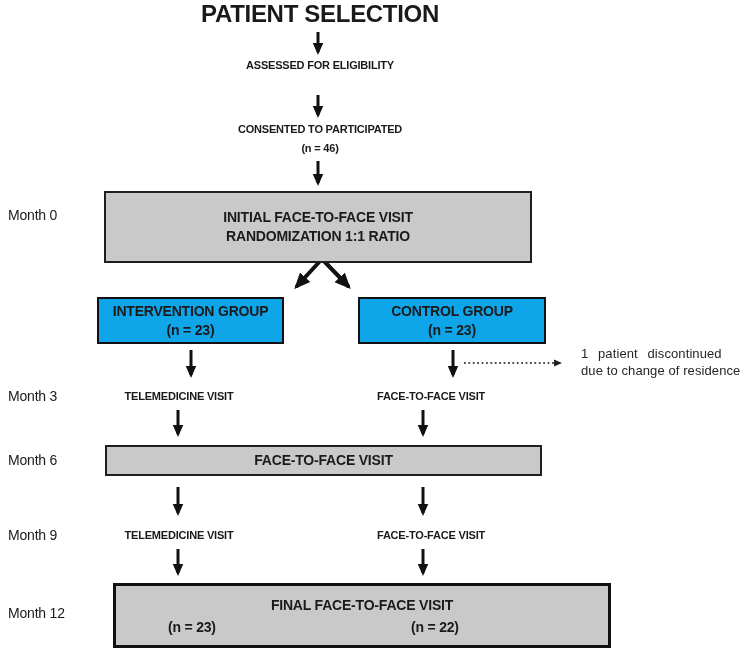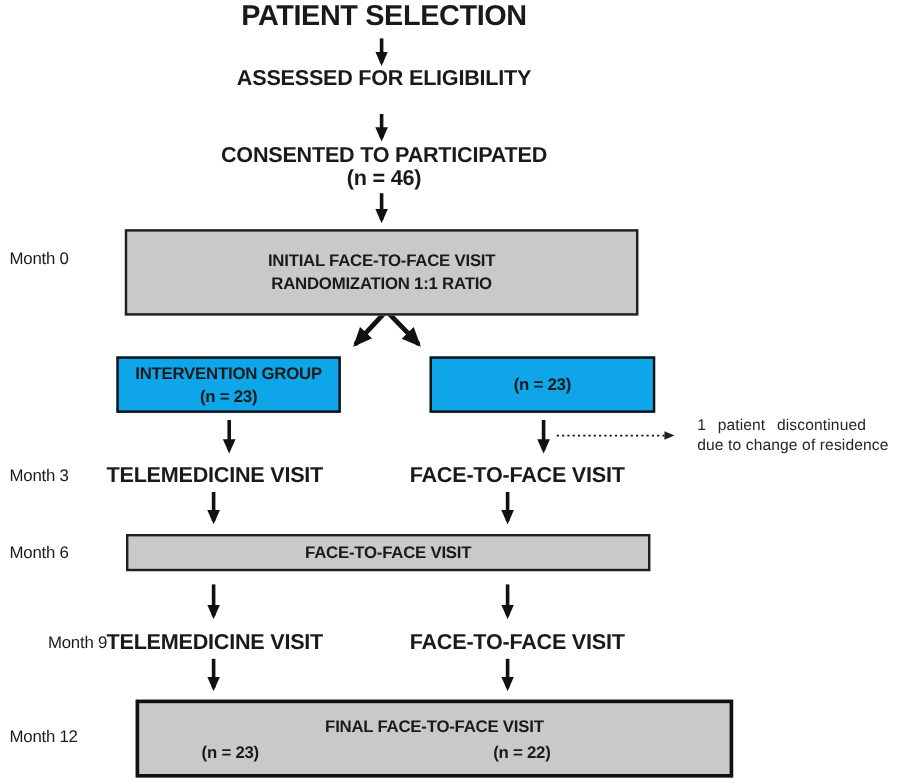--- a/index.html
+++ b/index.html
@@ -18,21 +18,21 @@
 
   .diagram-title {
     left: 20px; top: 0; width: 600px;
     text-align: center;
     font-size: 24px; font-weight: 700;
     letter-spacing: -0.3px;
   }
 
   .node-text {
     text-align: center;
-    font-size: 18px; font-weight: 700;
+    font-size: 11px; font-weight: 700;
     line-height: 19px;
     letter-spacing: -0.2px;
     white-space: nowrap;
   }
 
   .month-label {
     left: 8px;
     font-size: 14px; font-weight: 400;
     letter-spacing: -0.2px;
     white-space: nowrap;
@@ -135,38 +135,39 @@
   <div class="abs gray-box" style="left:104px; top:191px; width:428px; height:72px;">
     <div>INITIAL FACE-TO-FACE VISIT</div>
     <div>RANDOMIZATION 1:1 RATIO</div>
   </div>
 
   <div class="abs white-box" style="left:97px; top:297px; width:187px; height:47px;">
     <div>INTERVENTION GROUP</div>
     <div>(n = 23)</div>
   </div>
   <div class="abs white-box" style="left:358px; top:297px; width:188px; height:47px;">
+    <div>CONTROL GROUP</div>
     <div>(n = 23)</div>
   </div>
 
   <div class="abs annotation">
     <div class="just">1 patient discontinued</div>
     <div>due to change of residence</div>
   </div>
 
   <div class="abs month-label" style="top:388px;">Month 3</div>
   <div class="abs node-text" style="left:84px; top:387px; width:190px;">TELEMEDICINE VISIT</div>
   <div class="abs node-text" style="left:336px; top:387px; width:190px;">FACE-TO-FACE VISIT</div>
 
   <div class="abs month-label" style="top:452px;">Month 6</div>
   <div class="abs gray-box" style="left:105px; top:445px; width:437px; height:31px;">
     <div>FACE-TO-FACE VISIT</div>
   </div>
 
-  <div class="abs month-label" style="top:527px;margin-left:32px;">Month 9</div>
+  <div class="abs month-label" style="top:527px;">Month 9</div>
   <div class="abs node-text" style="left:84px; top:526px; width:190px;">TELEMEDICINE VISIT</div>
   <div class="abs node-text" style="left:336px; top:526px; width:190px;">FACE-TO-FACE VISIT</div>
 
   <div class="abs month-label" style="top:605px;">Month 12</div>
   <div class="abs final-box" style="left:113px; top:583px; width:498px; height:65px;">
     <div class="final-title">FINAL FACE-TO-FACE VISIT</div>
     <div class="final-n-left">(n = 23)</div>
     <div class="final-n-right">(n = 22)</div>
   </div>
 

